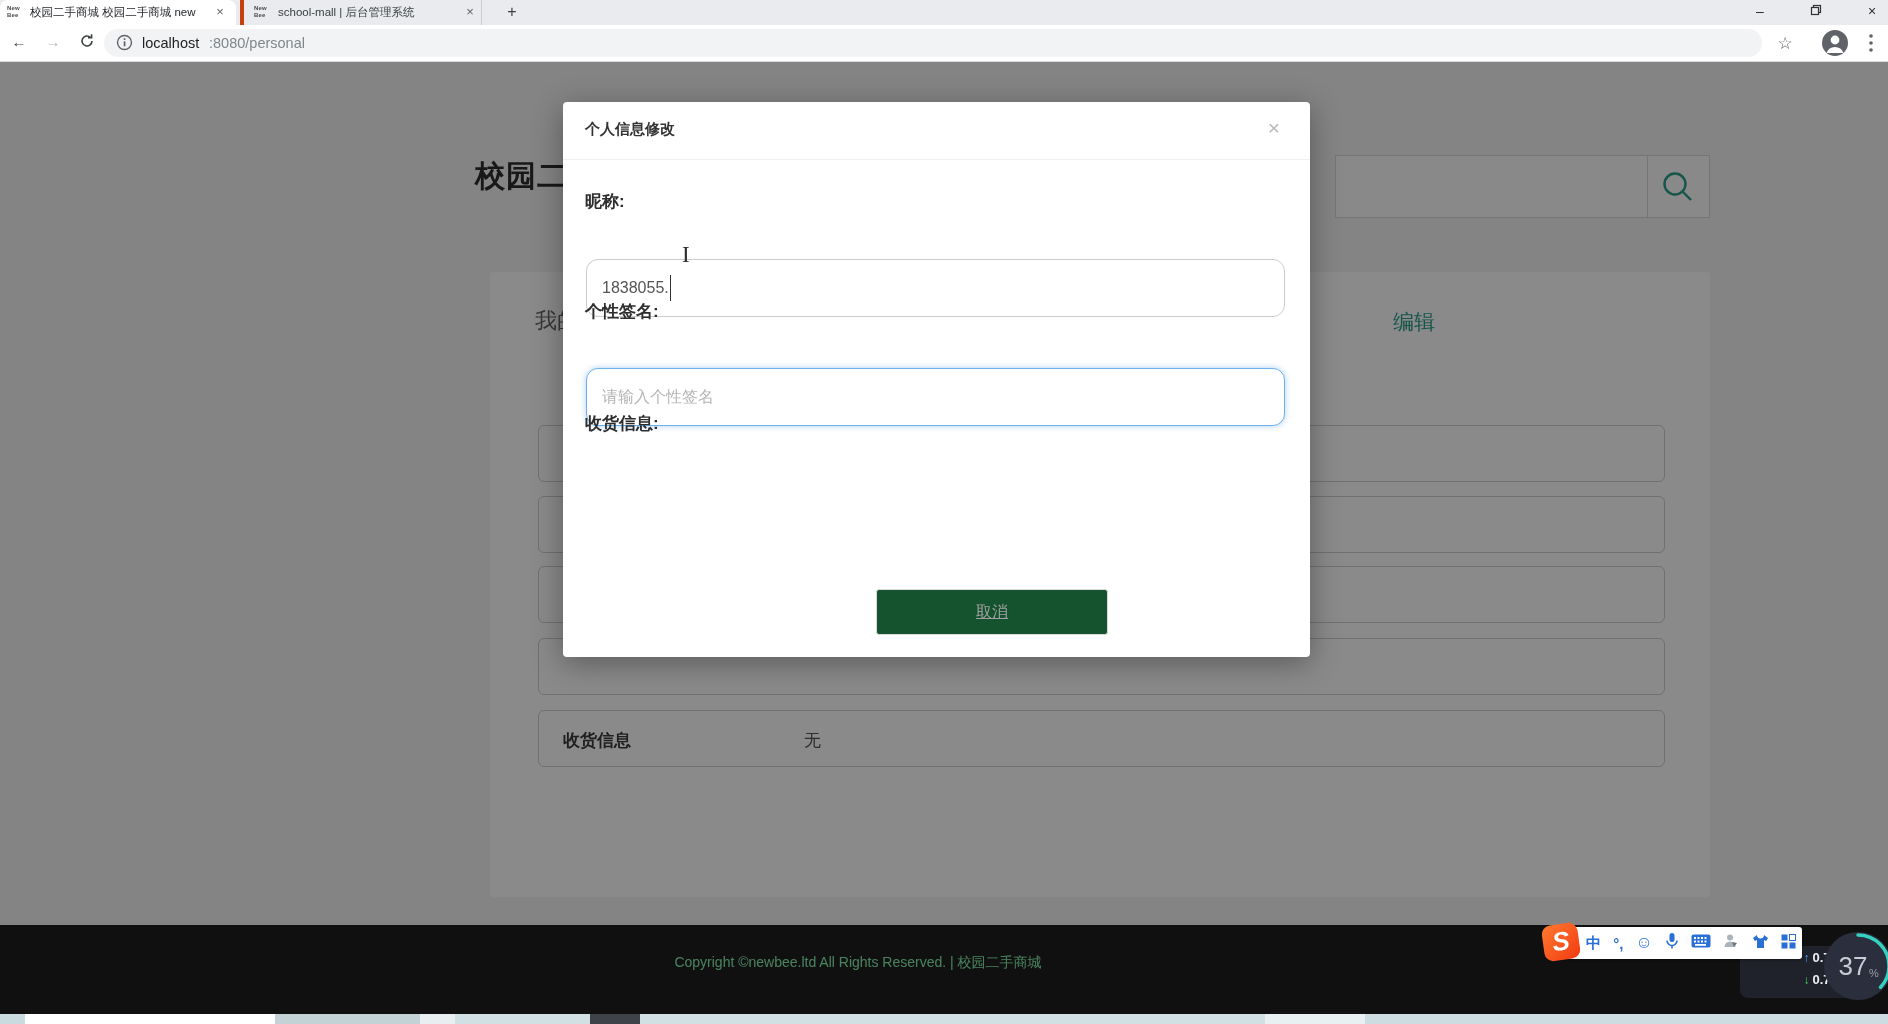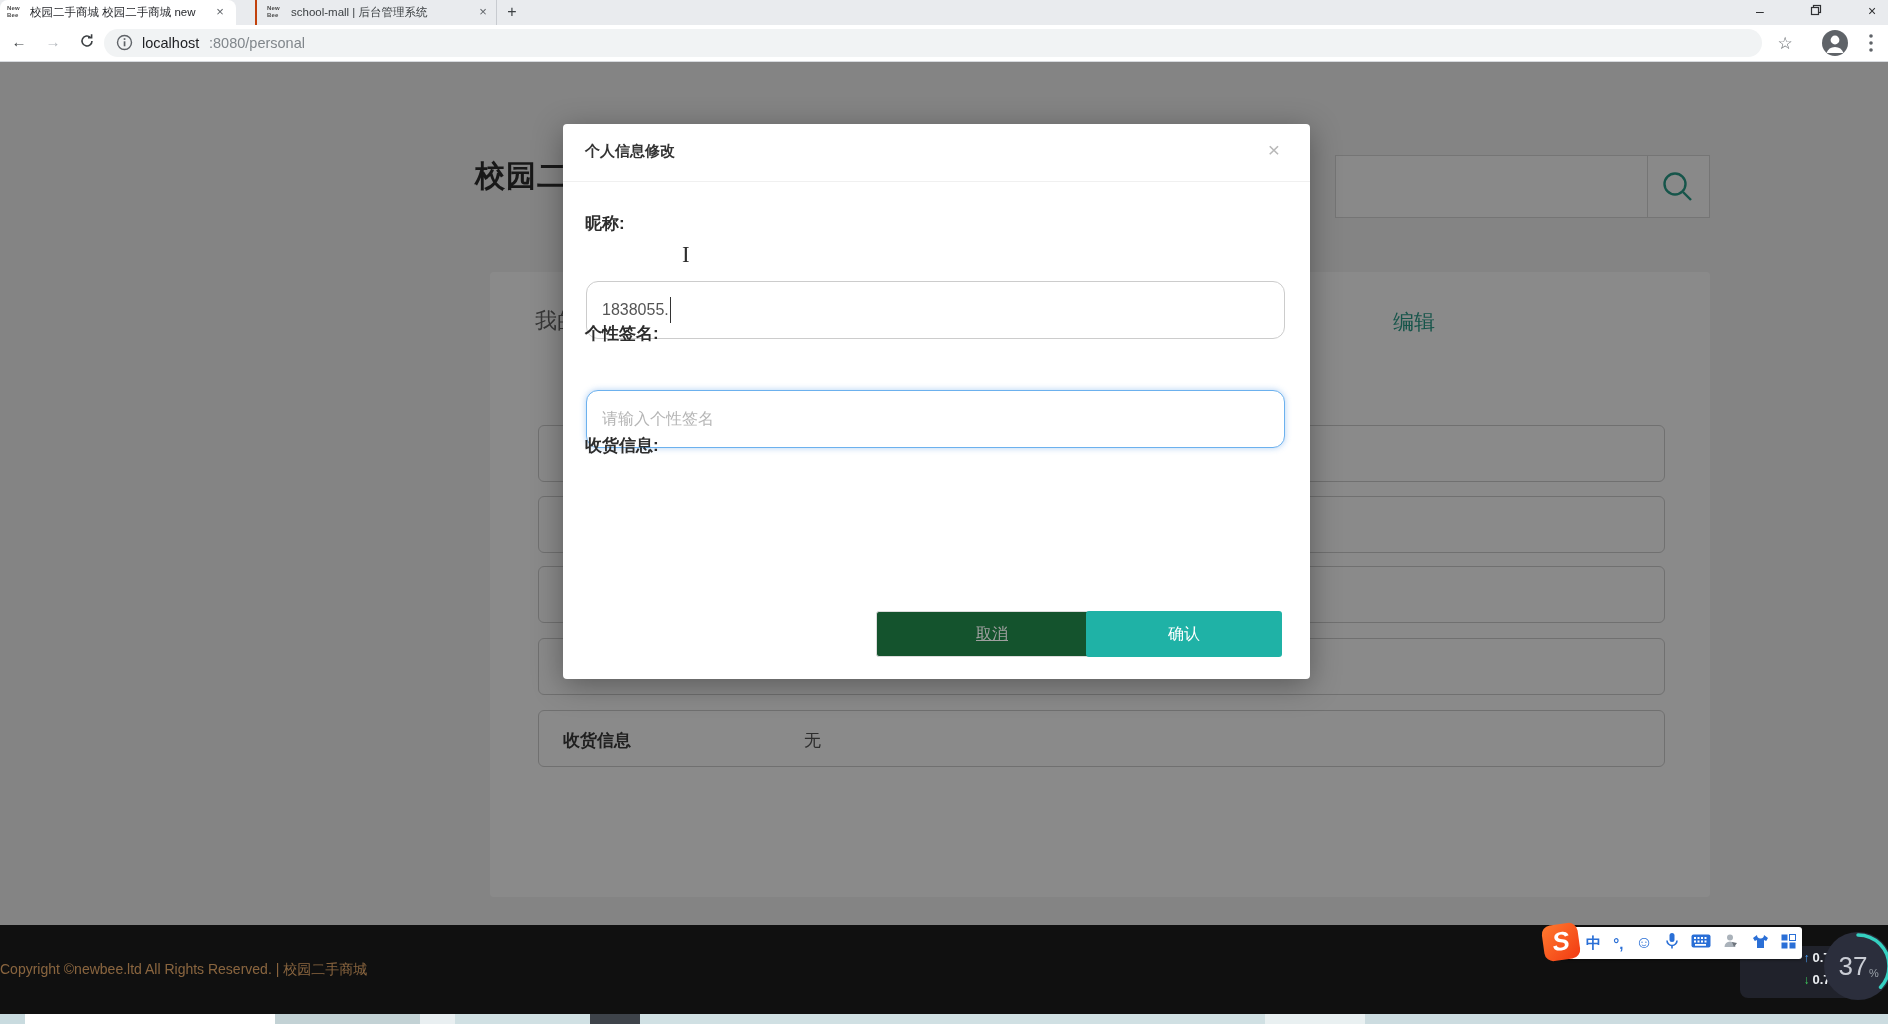--- a/index.html
+++ b/index.html
@@ -4,21 +4,21 @@
 <style>
   * { margin:0; padding:0; box-sizing:border-box; }
   html,body { width:1888px; height:1024px; overflow:hidden; }
   body { font-family:"Liberation Sans","DejaVu Sans",sans-serif; }
   #screen { position:relative; width:1888px; height:1024px; background:#fff; overflow:hidden; }
   .abs { position:absolute; }
 
   
   #tabstrip { left:0; top:0; width:1888px; height:25px; background:#e9ebee; z-index:20; }
   .tab-active { left:0; top:0; width:236px; height:25px; background:#fff; border-radius:8px 8px 0 0; }
-  .tab-inactive { left:255px; top:0; width:242px; height:25px; border-left:2px solid #c2410c; border-right:1px solid #c8cbd0; }
+  .tab-inactive { left:240px; top:0; width:242px; height:25px; border-left:4px solid #c2410c; border-right:1px solid #c8cbd0; }
   .favicon { top:5px; width:18px; height:16px; font-size:6px; font-weight:bold; color:#4a4a4a; line-height:7px; letter-spacing:.2px; }
   .tabtitle { top:5px; font-size:11.5px; color:#27292d; white-space:nowrap; overflow:hidden; }
   .tabclose { top:4px; font-size:13px; color:#5f6368; width:16px; text-align:center; cursor:default; }
   .newtab { left:502px; top:3px; width:20px; height:19px; font-size:16px; color:#3c4043; text-align:center; line-height:18px; }
   .winctl { top:3px; width:18px; height:18px; color:#2f3033; font-size:14px; text-align:center; line-height:17px; }
 
   #addressbar { left:0; top:25px; width:1888px; height:37px; background:#fff; border-bottom:1px solid #d7dade; z-index:20; }
   .navicon { top:8px; font-size:15px; color:#3c4043; width:22px; text-align:center; }
   #urlpill { left:104px; top:4px; width:1658px; height:28px; background:#f1f3f4; border-radius:14px; }
   .urltext { top:6px; font-size:14.5px; white-space:nowrap; }
@@ -30,26 +30,26 @@
   .chev { display:inline-block; width:7px; height:7px; border-right:1.6px solid rgba(255,255,255,.85); border-bottom:1.6px solid rgba(255,255,255,.85); transform:rotate(45deg) translateY(-2px); margin-left:6px; }
   #pagetitle { left:475px; top:94px; font-size:30px; font-weight:bold; color:#2e2e2e; letter-spacing:1px; }
   #searchbar { left:1335px; top:93px; width:375px; height:63px; background:#fdfdfd; border:1px solid #d8d8d8; }
   #searchdivider { left:311px; top:0; width:1px; height:61px; background:#d8d8d8; }
   .card { background:#ffffff; border-radius:4px; }
   #sidebarcard { left:177px; top:210px; width:295px; height:625px; }
   #contentcard { left:490px; top:210px; width:1220px; height:625px; }
   .sideitem { left:51px; font-size:18px; color:#555; }
   .inforow { position:absolute; left:48px; width:1127px; height:57px; border:1px solid #cfcfcf; border-radius:6px; background:#fff; }
   #pagefooter { left:0; top:863px; width:1888px; height:89px; background:#1f1f1f; }
-  #pagefootertext { left:0; top:36px; width:1716px; text-align:left; font-size:14px; color:#fdba74; }
+  #pagefootertext { left:0; top:29px; width:1716px; text-align:center; font-size:14px; color:#86efac; }
 
   #overlay { left:0; top:62px; width:1888px; height:952px; background:rgba(0,0,0,0.46); z-index:5; }
 
   
-  #modal { left:563px; top:124px; width:747px; height:555px; background:#fff; border-radius:4px; box-shadow:0 6px 30px rgba(0,0,0,.35); z-index:10; }
+  #modal { left:563px; top:102px; width:747px; height:555px; background:#fff; border-radius:4px; box-shadow:0 6px 30px rgba(0,0,0,.35); z-index:10; }
   #modaltitle { left:22px; top:18px; font-size:15px; font-weight:600; color:#333; }
   #modalclose { left:697px; top:12px; width:28px; height:28px; font-size:21px; color:#b8b8b8; text-align:center; line-height:28px; cursor:default; }
   #modalheaderline { left:0; top:57px; width:747px; height:1px; background:#f0f0f0; }
   .mlabel { left:22px; font-size:17px; font-weight:700; color:#2d2d2d; }
   .minput { left:23px; width:699px; height:58px; border:1px solid #ccc; border-radius:12px; background:#fff; display:flex; align-items:center; padding-left:15px; font-size:16px; color:#555;margin-top:40px; }
   .minput.focused { border:1px solid #6cb1ee; box-shadow:0 0 6px rgba(80,150,230,.45); }
   .ph { color:#b5b5b5; }
   .caret { display:inline-block; width:1.5px; height:26px; background:#333; margin-left:1px; }
   .mbtn { top:487px; height:46px; border-radius:3px; display:flex; align-items:center; justify-content:center; font-size:16px; cursor:default; }
   #btncancel { left:313px; width:232px; background:#14532d; border:1px solid #dcdcdc; color:#a0a0a0;text-decoration:underline; }
@@ -186,21 +186,20 @@
     </div>
 
     <div class="mlabel abs" style="top:198px">个性签名:</div>
     <div class="minput focused abs" style="top:226px">
       <span class="ph">请输入个性签名</span>
     </div>
 
     <div class="mlabel abs" style="top:310px">收货信息:</div>
 
     <div id="btncancel" class="mbtn abs">取消</div>
-    <div id="btnconfirm" class="mbtn abs">确认</div>
   </div>
 
   <div id="ibeam" class="abs">I</div>
 
   <div id="speedbox" class="abs">
     <div class="speedrow">
       <span style="color:#4aa3ff;font-size:12px">↑</span>
       <span class="speedval">0.7</span>
       <span class="speedunit">K/s</span>
     </div>

